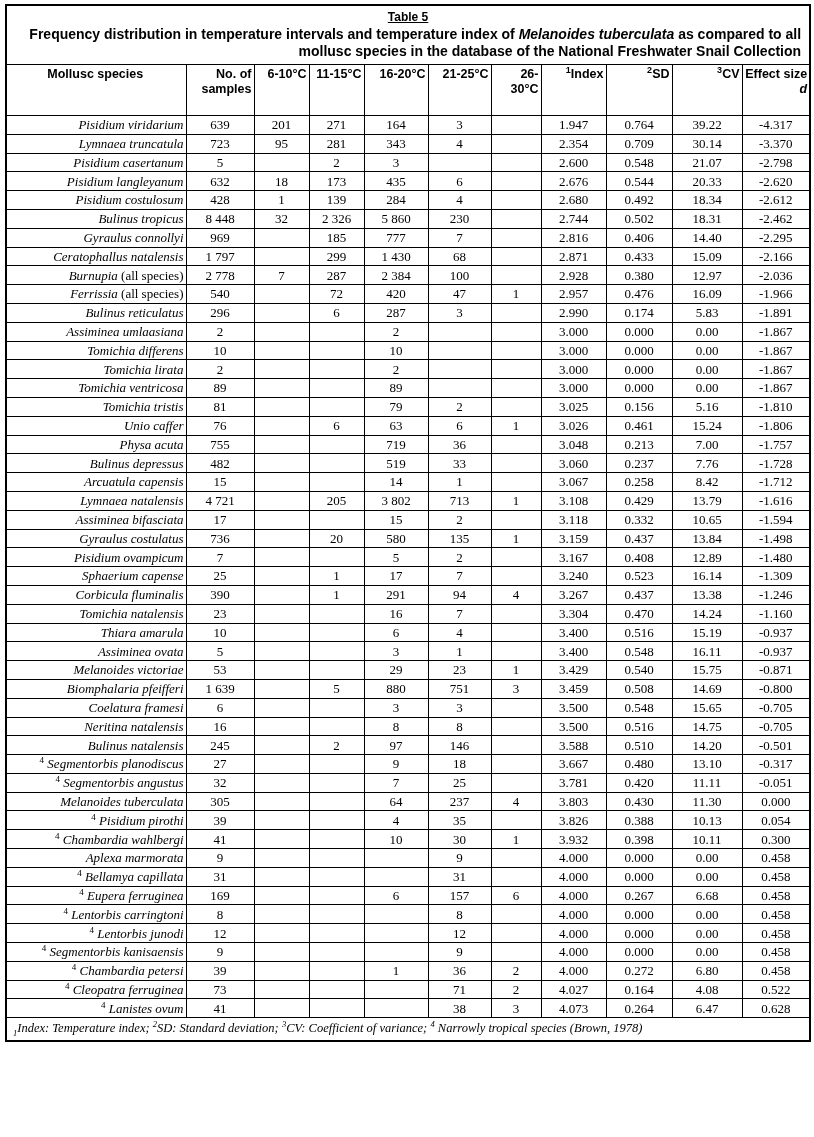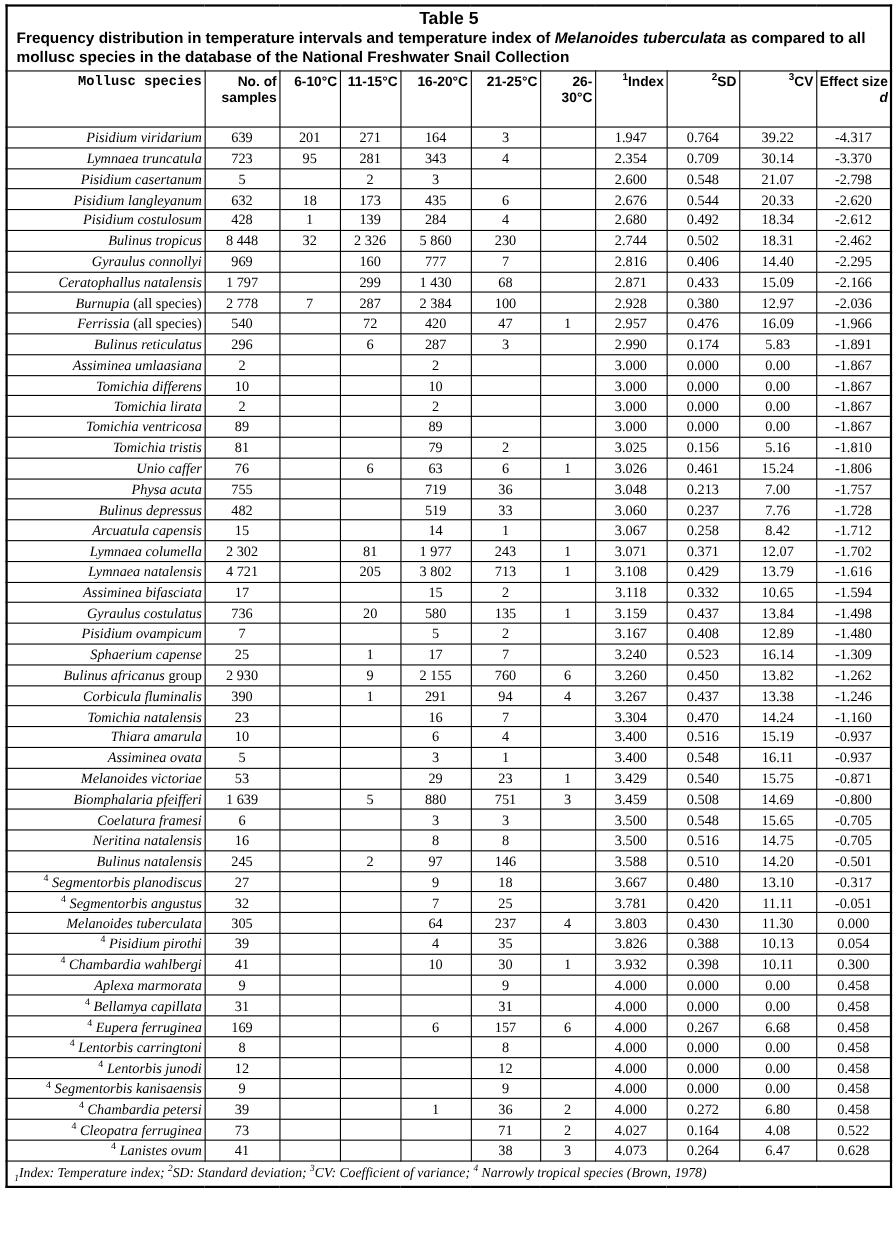--- a/index.html
+++ b/index.html
@@ -1,24 +1,24 @@
 <!DOCTYPE html>
 <html><head>
 <meta charset="utf-8">
 <style>
   html,body{margin:0;padding:0;background:#fff;}
   body{width:814px;height:1137px;overflow:hidden;font-family:"Liberation Serif",serif;color:#000;}
   .frame{margin:4px 5px;}
   table{border-collapse:collapse;table-layout:fixed;width:804px;border:2px solid #000;}
   th,td{border:1px solid #000;overflow:hidden;}
   .title-cell{padding:3px 8px 4px;border-bottom:1px solid #000;}
-  .t1{font-family:"Liberation Sans",sans-serif;font-weight:bold;font-size:16px;line-height:17px;}
-  .t2{font-family:"Liberation Sans",sans-serif;font-weight:bold;font-size:14px;line-height:17px;text-align:left;}
+  .t1{font-family:"Liberation Sans",sans-serif;font-weight:bold;font-size:12px;line-height:17px;text-decoration:underline;}
+  .t2{font-family:"Liberation Sans",sans-serif;font-weight:bold;font-size:14px;line-height:17px;text-align:right;}
   .head-row th{font-family:"Liberation Sans",sans-serif;font-weight:bold;font-size:12.5px;line-height:14.5px;vertical-align:top;padding:2px 2px;text-align:right;height:46px;}
-  .head-row th.sp-h{text-align:right;padding-left:0;font-family:Liberation Mono, monospace;}
+  .head-row th.sp-h{text-align:center;padding-left:0;}
   .d-ital{font-style:italic;}
   td.sp{font-size:13px;padding:0 2px 0 4px;text-align:right;white-space:nowrap;}
   td.num{font-size:13px;text-align:center;padding:0 2px;}
   tbody td{height:17.8px;line-height:1.02;}
   sup{font-size:9px;line-height:0;}
   sub{font-size:9px;line-height:0;}
   .fn{font-style:italic;font-size:12.5px;padding:3px 0 4px 6px;text-align:left;}
   .fn sup,.fn sub{font-size:8.5px;}
 </style>
 </head>
@@ -136,21 +136,21 @@
           <td class="num"></td>
           <td class="num">2.744</td>
           <td class="num">0.502</td>
           <td class="num">18.31</td>
           <td class="num">-2.462</td>
         </tr>
         <tr>
           <td class="sp"><i>Gyraulus connollyi</i></td>
           <td class="num">969</td>
           <td class="num"></td>
-          <td class="num">160</td>
+          <td class="num">185</td>
           <td class="num">777</td>
           <td class="num">7</td>
           <td class="num"></td>
           <td class="num">2.816</td>
           <td class="num">0.406</td>
           <td class="num">14.40</td>
           <td class="num">-2.295</td>
         </tr>
         <tr>
           <td class="sp"><i>Ceratophallus natalensis</i></td>
@@ -315,33 +315,20 @@
           <td class="num"></td>
           <td class="num">14</td>
           <td class="num">1</td>
           <td class="num"></td>
           <td class="num">3.067</td>
           <td class="num">0.258</td>
           <td class="num">8.42</td>
           <td class="num">-1.712</td>
         </tr>
         <tr>
-          <td class="sp"><i>Lymnaea columella</i></td>
-          <td class="num">2 302</td>
-          <td class="num"></td>
-          <td class="num">81</td>
-          <td class="num">1 977</td>
-          <td class="num">243</td>
-          <td class="num">1</td>
-          <td class="num">3.071</td>
-          <td class="num">0.371</td>
-          <td class="num">12.07</td>
-          <td class="num">-1.702</td>
-        </tr>
-        <tr>
           <td class="sp"><i>Lymnaea natalensis</i></td>
           <td class="num">4 721</td>
           <td class="num"></td>
           <td class="num">205</td>
           <td class="num">3 802</td>
           <td class="num">713</td>
           <td class="num">1</td>
           <td class="num">3.108</td>
           <td class="num">0.429</td>
           <td class="num">13.79</td>
@@ -391,33 +378,20 @@
           <td class="num">25</td>
           <td class="num"></td>
           <td class="num">1</td>
           <td class="num">17</td>
           <td class="num">7</td>
           <td class="num"></td>
           <td class="num">3.240</td>
           <td class="num">0.523</td>
           <td class="num">16.14</td>
           <td class="num">-1.309</td>
-        </tr>
-        <tr>
-          <td class="sp"><i>Bulinus africanus</i> group</td>
-          <td class="num">2 930</td>
-          <td class="num"></td>
-          <td class="num">9</td>
-          <td class="num">2 155</td>
-          <td class="num">760</td>
-          <td class="num">6</td>
-          <td class="num">3.260</td>
-          <td class="num">0.450</td>
-          <td class="num">13.82</td>
-          <td class="num">-1.262</td>
         </tr>
         <tr>
           <td class="sp"><i>Corbicula fluminalis</i></td>
           <td class="num">390</td>
           <td class="num"></td>
           <td class="num">1</td>
           <td class="num">291</td>
           <td class="num">94</td>
           <td class="num">4</td>
           <td class="num">3.267</td>

